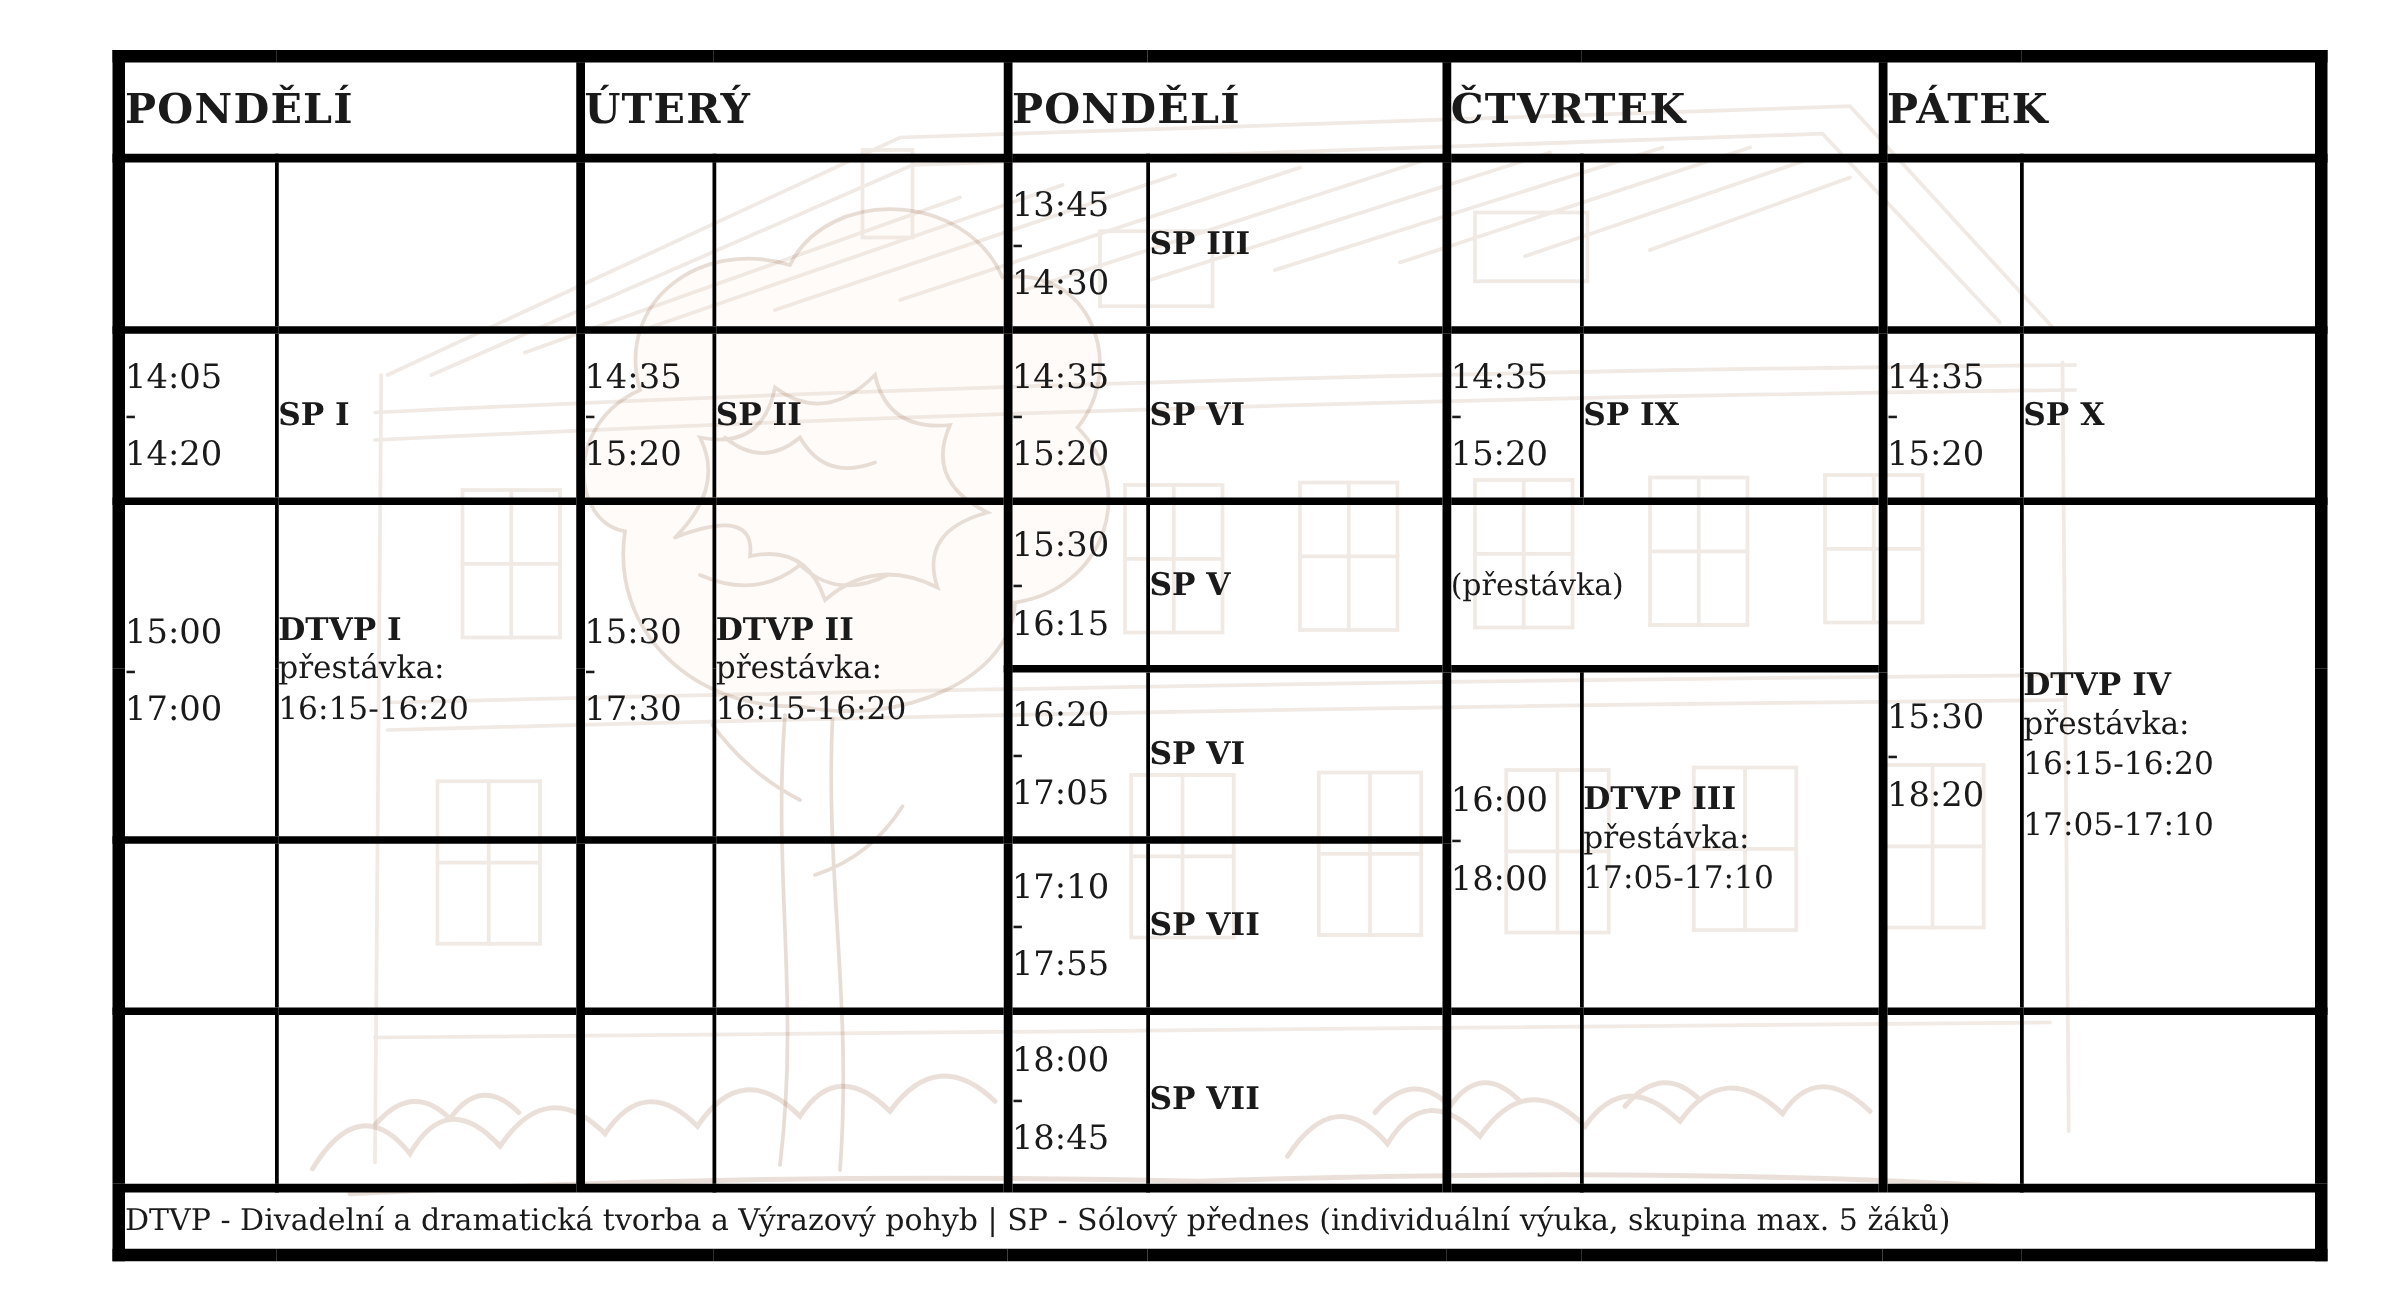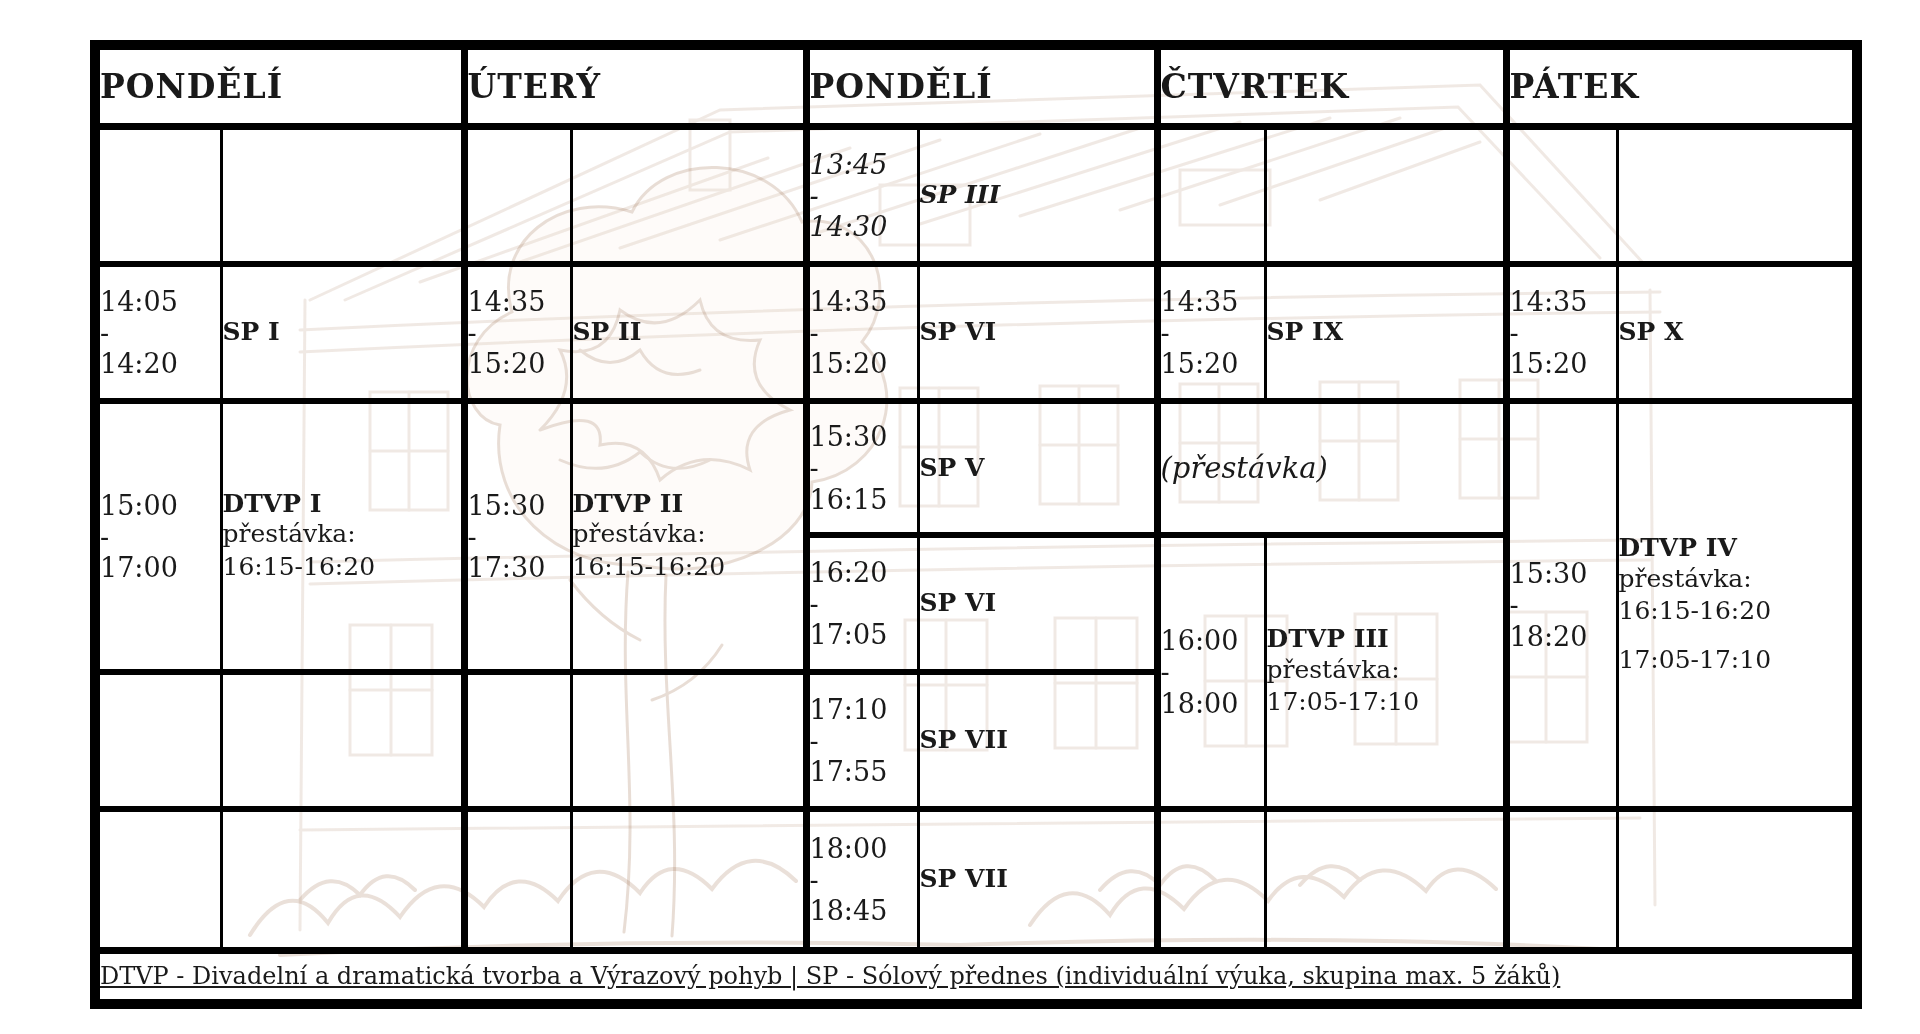--- a/index.html
+++ b/index.html
@@ -51,44 +51,42 @@
     white-space: pre-line;
   }
   
   td.c {
     border-left-width: 3px;
     border-right-width: 7px;
   }
   td.pause {
     border-left-width: 7px;
     border-right-width: 7px;
-    font-style: italic;
-    font-size: 29px;
+    font-size: 24px;
   }
   .lesson-name {
     display: block;
     font-size: 25px;
     font-weight: bold;
     line-height: 1.15;
   }
   .lesson-sub {
     display: block;
     font-size: 25px;
     line-height: 1.3;
   }
   .lesson-sub.gap { margin-top: 16px; }
 
   td.legend-cell {
     border-width: 7px 10px 10px 10px;
     font-size: 24px;
-    text-decoration: underline;
   }
 
   tr.r-header { height: 81px; }
-  tr.r1 { height: 138px; font-style: italic; }
+  tr.r1 { height: 138px; }
   tr.r2 { height: 137px; }
   tr.r3a { height: 134px; }
   tr.r3b { height: 137px; }
   tr.r4 { height: 137px; }
   tr.r5 { height: 141px; }
   tr.r-legend { height: 54px; }
 </style>
 </head>
 <body>
 

